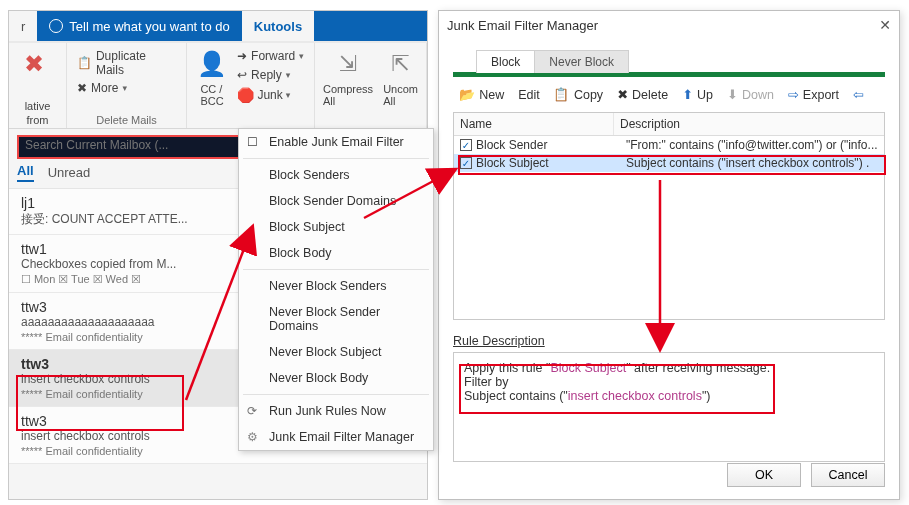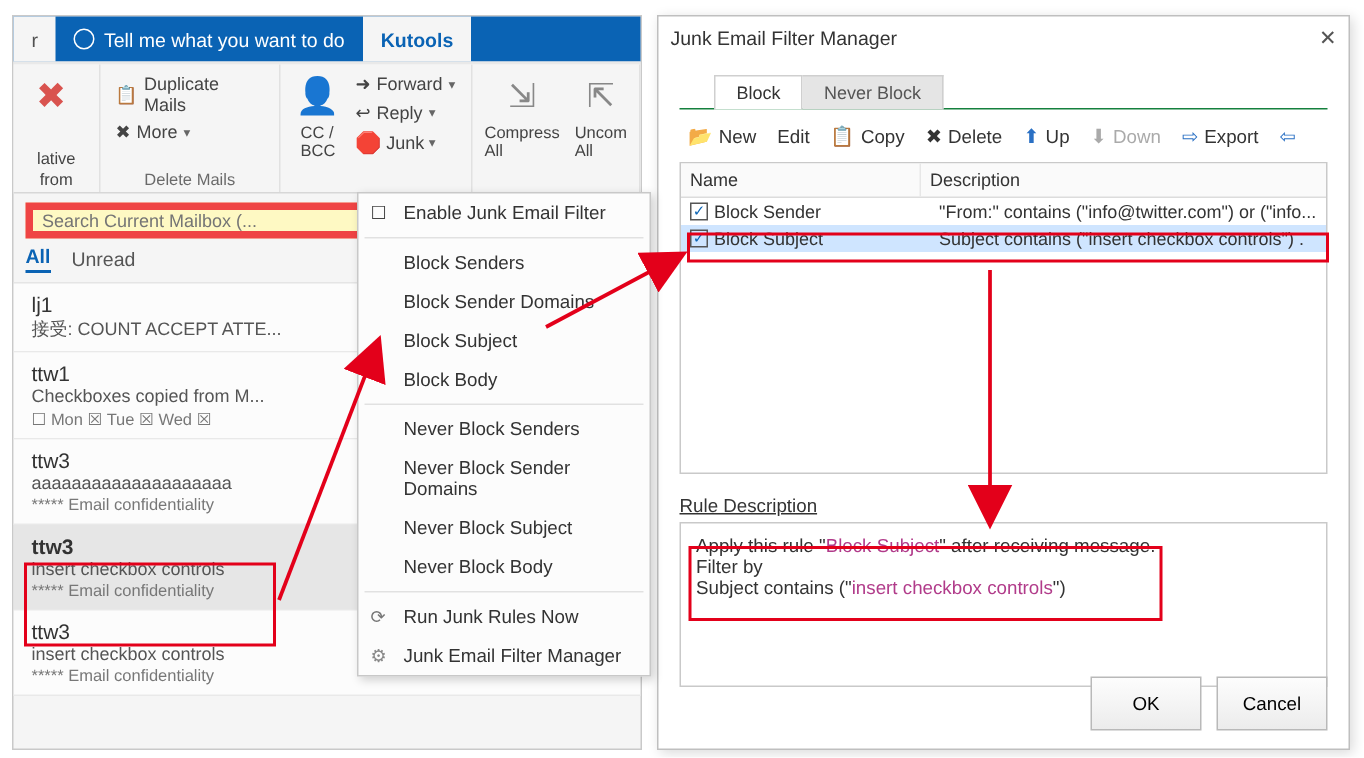--- a/index.html
+++ b/index.html
@@ -23,21 +23,21 @@
   .ritem { display:flex; align-items:center; gap:4px; font-size:12px; color:#444; padding:2px 2px; }
   .ritem .caret { font-size:9px; color:#666; }
   .bigicon { width:34px; height:34px; display:flex; align-items:center; justify-content:center; }
   .bigicon.red-x { color:#d9534f; font-size:24px; }
   .bigicon.user { font-size:24px; color:#555; }
   .bigicon.compress { font-size:22px; color:#888; }
   .vcol { display:flex; flex-direction:column; align-items:center; gap:2px; font-size:11px; color:#444; }
   .junk-wrap { display:flex; align-items:center; gap:3px; }
   .junk-icon { font-size:14px; color:#79734c; }
 
-  .searchbar { margin:6px 8px 4px 8px; height:24px; border:5px solid #ef4444; background:#fef9c3; display:flex; align-items:center; padding:0 4px; }
+  .searchbar { margin:6px 8px 4px 8px; height:24px; border:2px solid #ef4444; background:#0f172a; display:flex; align-items:flex-start; padding:0 4px; }
   .searchbar input { border:none; outline:none; flex:1; font-size:12px; color:#888; background:transparent; }
 
   .filterrow { padding:0 8px 6px 8px; display:flex; align-items:center; gap:14px; font-size:13px; border-bottom:1px solid #e5e5e5; }
   .filter-all { font-weight:700; color:#0a63b4; border-bottom:2px solid #0a63b4; padding-bottom:2px; }
   .filter-unread { color:#555; }
   .filter-right { margin-left:auto; font-size:11px; color:#666; display:flex; align-items:center; gap:2px;}
 
   .maillist { overflow:hidden; }
   .mailitem { padding:6px 10px 6px 12px; border-bottom:1px solid #e9e9e9; background:#fcfcfc; position:relative; }
   .mailitem .from { font-size:14px; color:#333; }
@@ -58,21 +58,21 @@
   .menu .mi .chk { position:absolute; left:8px; top:6px; font-size:12px; color:#444;}
 
   
   .dialog {
     position:absolute; left:438px; top:10px; width:462px; height:490px;
     background:#fff; border:1px solid #bfbfbf; box-shadow:2px 2px 8px rgba(0,0,0,.15);
   }
   .titlebar { height:28px; display:flex; align-items:center; padding:0 8px; font-size:13px; color:#333; }
   .titlebar .close { margin-left:auto; font-size:14px; color:#555; }
   .dlgbody { padding:10px 14px; }
-  .tabs { display:flex; border-bottom:1px solid #15803d;padding-left:23px; }
+  .tabs { display:flex; border-bottom:5px solid #15803d;padding-left:23px; }
   .dtab { padding:4px 14px; font-size:12px; border:1px solid #cfcfcf; border-bottom:none; background:#fff; position:relative; top:1px; }
   .dtab.inactive { background:#e5e5e5; color:#555; border-left:none;}
   .toolbar { display:flex; gap:14px; padding:10px 4px 10px 6px; font-size:12.5px; color:#333; align-items:center; flex-wrap:wrap;}
   .tbtn { display:flex; align-items:center; gap:4px; }
   .tbtn .ico { font-size:13px; }
   .tbtn.disabled { color:#aaa; }
 
   .gridbox { border:1px solid #c9c9c9; background:#fff; }
   .ghead { display:flex; border-bottom:1px solid #dcdcdc; background:#fafafa; font-size:12px;}
   .ghead div { padding:4px 6px; }
@@ -82,21 +82,21 @@
   .grow.selected { background:#cfe5ff; }
   .grow .chk { width:12px; height:12px; border:1px solid #555; display:inline-flex; align-items:center; justify-content:center; font-size:10px; color:#0a63b4; }
   .grow .nm { width:146px; }
   .grow .ds { flex:1; white-space:nowrap; overflow:hidden; text-overflow:ellipsis; }
 
   .rulelbl { margin-top:14px; font-size:12.5px; color:#333;text-decoration:underline; }
   .rulebox { margin-top:4px; border:1px solid #c9c9c9; background:#fff; height:110px; padding:8px 10px; font-size:12.5px; }
   .ruletxt .pink{ color:#b13b8a; }
 
   .dlgbtns { position:absolute; right:14px; bottom:12px; display:flex; gap:10px; }
-  .btn { min-width:74px; height:36px; border:1px solid #b9b9b9; background:linear-gradient(#fdfdfd,#ececec); font-size:12.5px; }
+  .btn { min-width:74px; height:24px; border:1px solid #b9b9b9; background:linear-gradient(#fdfdfd,#ececec); font-size:12.5px; }
 
   
   svg.overlay { position:absolute; left:0; top:0; width:909px; height:505px; pointer-events:none; z-index:50; }
 </style>
 </head>
 <body>
 
 <div class="outlook">
   <div class="tabrow">
     <div class="tab white">r</div>

